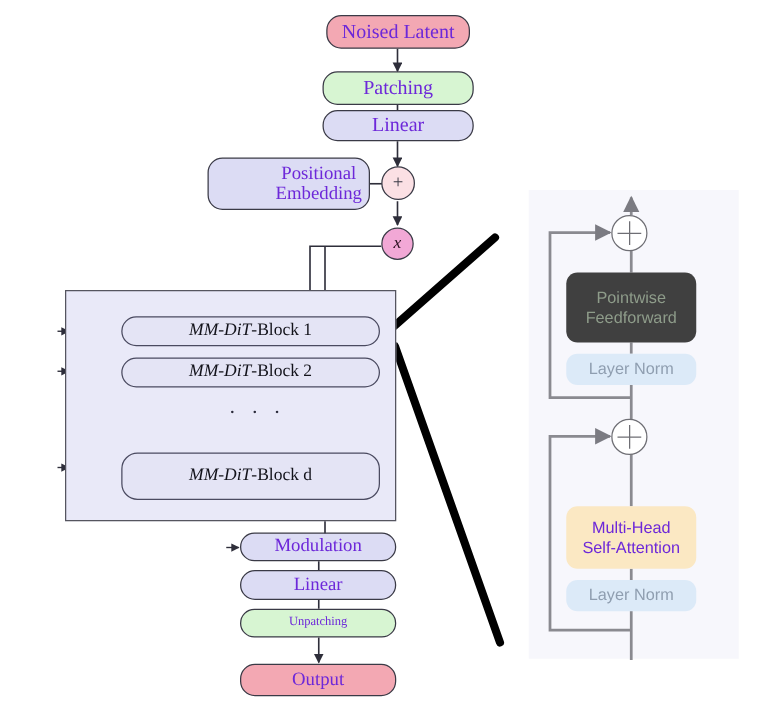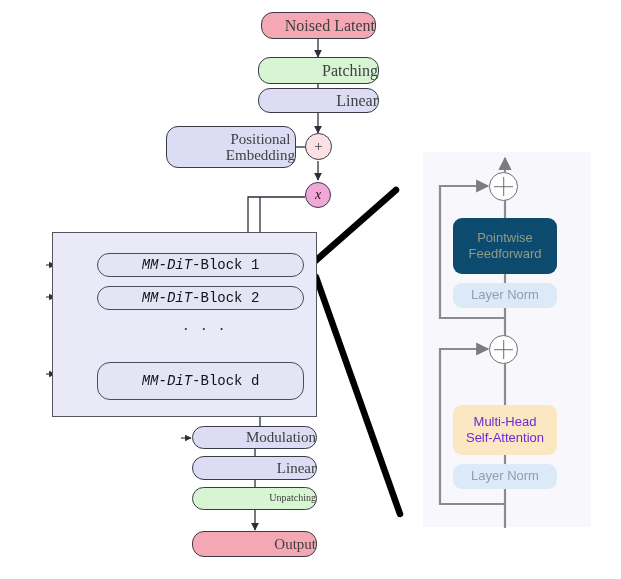--- a/index.html
+++ b/index.html
@@ -6,26 +6,26 @@
   body{
     font-family:"Liberation Serif", serif;
     width:621px;height:579px;
     position:relative;overflow:hidden;
   }
   #diagram{position:absolute;left:0;top:0;width:621px;height:579px;}
 
   .node{
     position:absolute;
     box-sizing:border-box;
-    display:flex;align-items:center;justify-content:flex-end;
+    display:flex;align-items:center;justify-content:center;
     text-align:center;
     border:1px solid #3a3a46;
     border-radius:12px;
     font-family:"Liberation Serif", serif;
-    color:#404040;
+    color:#6d28d9;
     white-space:nowrap;
     line-height:1.08;
   }
   .pink   {background:#f3a8b3;}
   .green  {background:#d7f5d2;}
   .lav    {background:#dcdcf4;}
 
   .circ{
     position:absolute;box-sizing:border-box;
     border:1px solid #3a3a46;border-radius:50%;
@@ -40,21 +40,20 @@
     background:#e9e9f8;border:1px solid #55555f;
   }
   .mmblock{
     position:absolute;box-sizing:border-box;
     background:#e4e4f5;
     border:1px solid #4a4a60;
     border-radius:13px;
     display:flex;align-items:center;justify-content:center;
     font-size:14px;color:#12121a;
     white-space:nowrap;
-    font-family:Liberation Mono, monospace;
   }
   .mmblock i{font-style:italic;}
   .ellipsis{
     position:absolute;font-size:17px;letter-spacing:4px;color:#2a2a3a;
     font-family:"Liberation Serif", serif;
   }
 
   
   .panel{
     position:absolute;
@@ -62,21 +61,21 @@
   }
   .pnode{
     position:absolute;box-sizing:border-box;
     display:flex;align-items:center;justify-content:center;
     text-align:center;
     border-radius:9px;
     font-family:"Liberation Sans", sans-serif;
     font-size:13px;line-height:1.25;
     white-space:pre-line;
   }
-  .pff   {background:#0c4a6e;color:#8e9c8a;}
+  .pff   {background:#404040;color:#8e9c8a;}
   .pln   {background:#dceaf8;color:#8f9eb0;}
   .pmhsa {background:#fbe8c3;color:#6d28d9;}
 
   .pcirc{
     position:absolute;box-sizing:border-box;
     border:1.6px solid #6e6e74;border-radius:50%;
     background:#ffffff;
   }
   .pcirc::before,.pcirc::after{
     content:"";position:absolute;background:#6e6e74;

